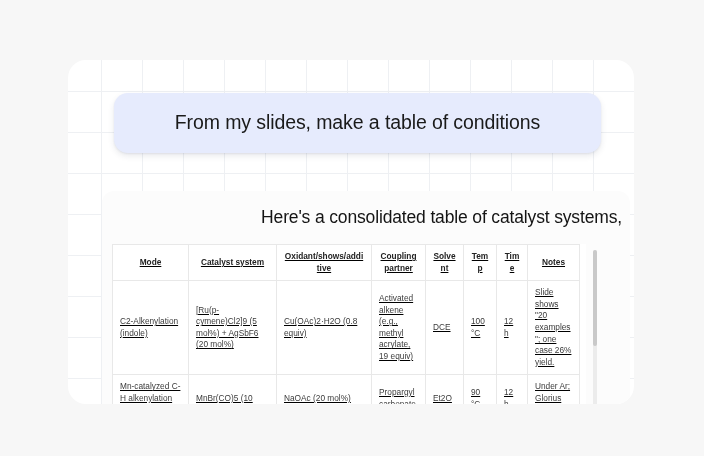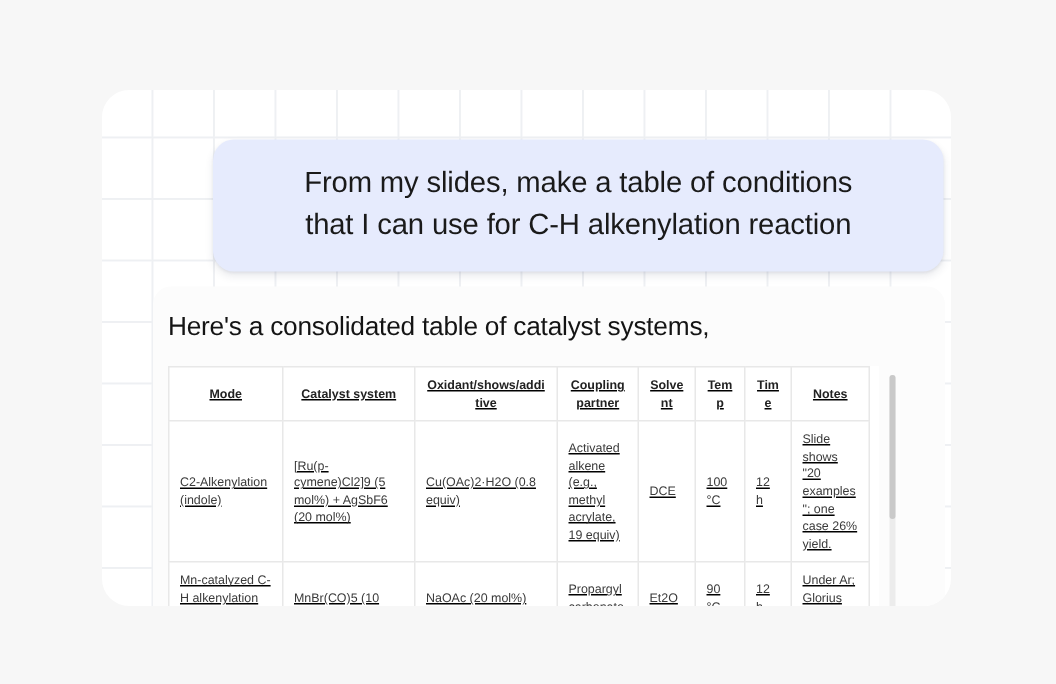--- a/index.html
+++ b/index.html
@@ -41,21 +41,20 @@
 
   
   #user-bubble {
     position: absolute;
     left: 46px; top: 33px;
     width: 487px;
     padding: 15px 22px 17px 22px;
     background: #e6ebfd;
     border-radius: 14px;
     box-shadow: 0 3px 6px rgba(35,45,80,.10), 0 1px 2px rgba(35,45,80,.07);
-    margin-left: 28px;
   }
   #user-bubble .line {
     font-size: 19.5px;
     line-height: 28px;
     color: #1a1a1a;
     text-align: center;
     letter-spacing: -.1px;
     white-space: nowrap;
   }
 
@@ -70,20 +69,21 @@
     padding: 14px 0 0 0;
   }
 
   #assistant-heading {
     padding: 0 8px 0 10px;
     font-size: 17.5px;
     line-height: 25px;
     color: #141414;
     letter-spacing: -.15px;
     font-weight: 400;
+    text-align: right;
   }
   #assistant-heading .line { white-space: nowrap; }
 
   
   #table-wrap {
     position: relative;
     margin: 14px 0 0 10px;
     width: 474px;
     background: #ffffff;
   }
@@ -143,21 +143,20 @@
 <body>
 
 <div id="stage">
 
   <div id="canvas-card">
 
     <div id="grid-overlay"></div>
 
     <div id="user-bubble">
       <div class="line">From my slides, make a table of conditions</div>
-      <div class="line">that I can use for C-H alkenylation reaction</div>
     </div>
 
     <div id="assistant-card">
 
       <div id="assistant-heading">
         <div class="line">Here's a consolidated table of catalyst systems,</div>
       </div>
 
       <div id="table-wrap">
         <table id="conditions-table">

